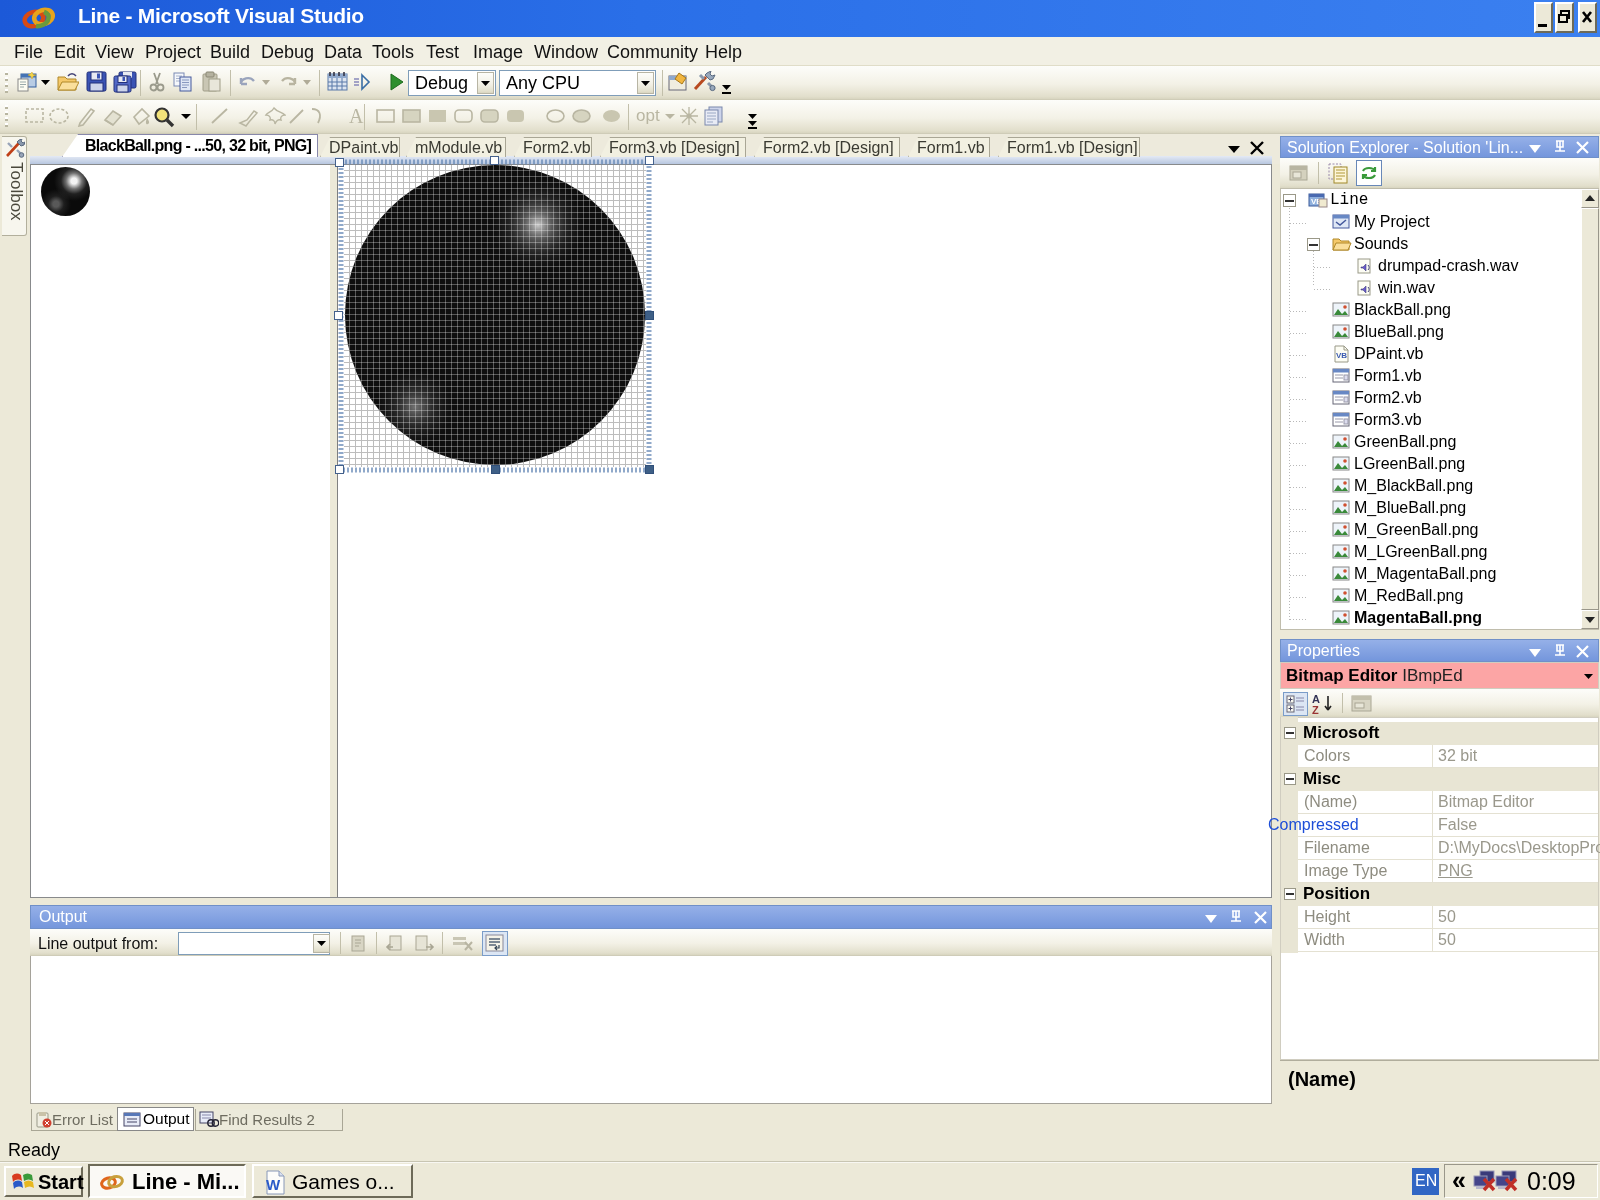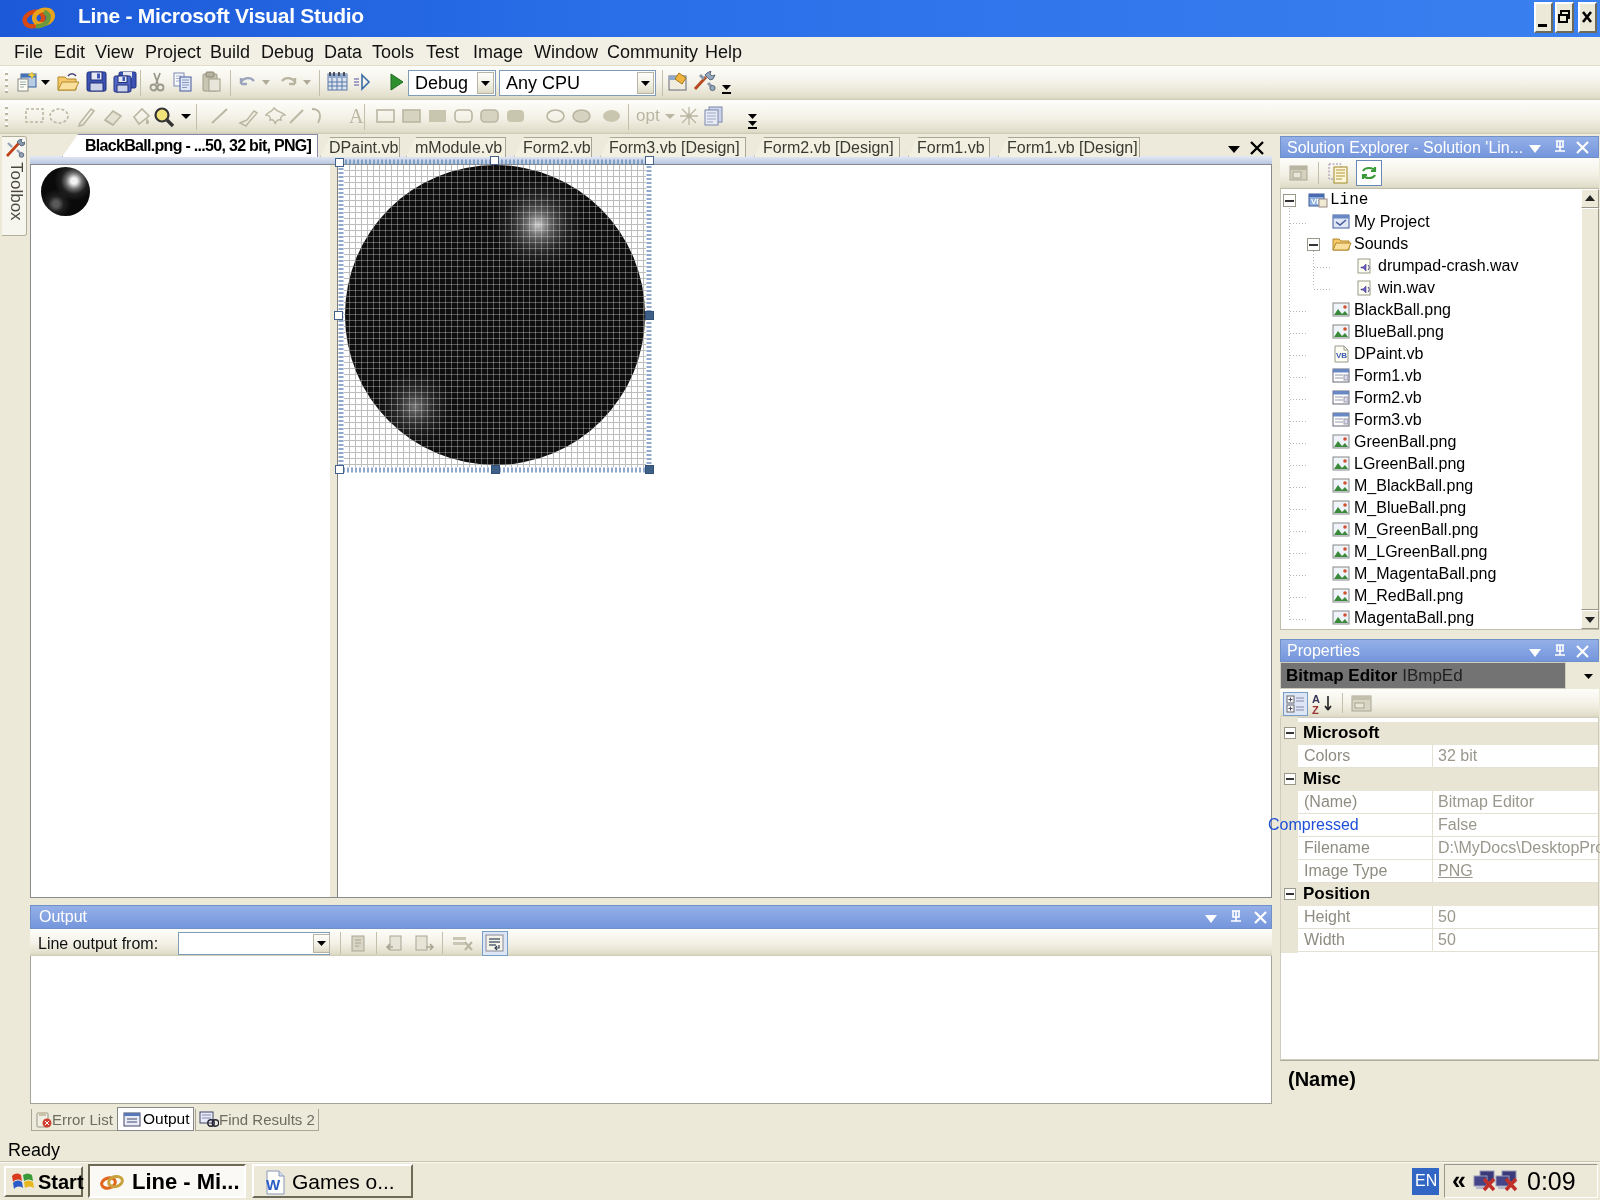--- a/index.html
+++ b/index.html
@@ -391,21 +391,21 @@
  <span class="abs" style="left:20px;top:2px;font-size:15px;color:#6e6c60;white-space:nowrap;">Error List</span>
   </div>
 <div class="abs" style="left:117px;top:1107px;width:77px;height:24px;background:#fff;border:1px solid #888;border-top:1px solid #888;">
  <svg class="abs" style="left:5px;top:3px" width="19" height="18">
       <rect x="1" y="2" width="16" height="13" fill="#e8ecf8" stroke="#446"></rect>
       <rect x="1" y="2" width="16" height="3" fill="#5878b8"></rect>
       <path d="M4 8h10M4 11h10" stroke="#446"></path>
     </svg>
  <span class="abs" style="left:25px;top:2px;font-size:15.5px;color:#000;white-space:nowrap;">Output</span>
   </div>
-<div class="abs" style="left:195px;top:1109px;width:124px;height:22px;background:#eceadb;border:1px solid #a9a695;border-top:none;">
+<div class="abs" style="left:195px;top:1109px;width:148px;height:22px;background:#eceadb;border:1px solid #a9a695;border-top:none;">
  <svg class="abs" style="left:3px;top:2px" width="20" height="18">
       <rect x="1" y="1" width="13" height="11" fill="#e8ecf8" stroke="#446"></rect>
       <path d="M3 4h9M3 7h9" stroke="#88a"></path>
       <circle cx="12" cy="12" r="3.2" fill="none" stroke="#223" stroke-width="1.4"></circle>
       <circle cx="16.5" cy="12" r="3.2" fill="none" stroke="#223" stroke-width="1.4"></circle>
       <path d="M14.8 12 h0.4" stroke="#223"></path>
     </svg>
  <span class="abs" style="left:23px;top:2px;font-size:15px;color:#6e6c60;white-space:nowrap;">Find Results 2</span>
   </div>
 
@@ -580,21 +580,21 @@
       <path d="M2 14 l4-6 4 5 3-3 3 4z" fill="#3a8a3a"></path>
       <circle cx="13" cy="6" r="1.8" fill="#d05030"></circle>
     </svg></div>
 <span class="abs" style="left:1354px;top:587px;font-size:16px;color:#000;white-space:nowrap;">M_RedBall.png</span>
 <div class="abs" style="left:1290px;top:619px;width:16px;height:1px;background-image:repeating-linear-gradient(90deg,#b8b8b8 0 1px,transparent 1px 3px);"></div>
 <div class="abs" style="left:1332px;top:609px;"><svg width="20" height="18">
       <rect x="1" y="2" width="16" height="13" fill="#eef4fa" stroke="#888"></rect>
       <path d="M2 14 l4-6 4 5 3-3 3 4z" fill="#3a8a3a"></path>
       <circle cx="13" cy="6" r="1.8" fill="#d05030"></circle>
     </svg></div>
-<span class="abs" style="left:1354px;top:609px;font-size:16px;color:#000;white-space:nowrap;">MagentaBall.png</span>
+<span class="abs" style="left:1354px;top:609px;font-size:16px;color:#000;white-space:nowrap;font-weight:bold;">MagentaBall.png</span>
 
 <div class="abs" style="left:1581px;top:189px;width:18px;height:440px;background:#f3f1e8;"></div>
 <div class="abs" style="left:1581px;top:189px;width:18px;height:19px;background:#ece9d8;border:1px solid;border-color:#fff #99968a #99968a #fff;"><svg width="16" height="17">
       <path d="M8 5 l5 6 h-10z" fill="#222"></path>
     </svg></div>
 <div class="abs" style="left:1581px;top:610px;width:18px;height:19px;background:#ece9d8;border:1px solid;border-color:#fff #99968a #99968a #fff;"><svg width="16" height="17">
       <path d="M8 12 l5-6 h-10z" fill="#222"></path>
     </svg></div>
 <div class="abs" style="left:1581px;top:208px;width:18px;height:402px;background:#ece9d8;border:1px solid;border-color:#fff #99968a #99968a #fff;"></div>
 
@@ -603,21 +603,21 @@
  <svg class="abs" style="left:246px;top:7px" width="16" height="12">
       <path d="M2 2 l12 0 -6 8z" fill="#fff"></path>
     </svg>
  <svg class="abs" style="left:272px;top:3px" width="14" height="18">
       <path d="M7 2 v10 M3 2 h8 M4 2 v6 h6 v-6 M2 12 h10" stroke="#fff" stroke-width="1.6" fill="none"></path>
     </svg>
  <svg class="abs" style="left:294px;top:4px" width="16" height="16">
       <path d="M2 2 L13 13 M13 2 L2 13" stroke="#fff" stroke-width="2.2"></path>
     </svg>
 </div>
-<div class="abs" style="left:1280px;top:662px;width:286px;height:27px;background:#737373;border:1px solid #d0cdc0;">
+<div class="abs" style="left:1280px;top:662px;width:319px;height:27px;background:#fca5a5;border:1px solid #d0cdc0;">
  <span style="position:absolute;left:5px;top:3px;font-size:17px;font-weight:bold;color:#000;">Bitmap Editor <span style="font-weight:normal;color:#222;">IBmpEd</span></span>
  <svg class="abs" style="left:302px;top:9px" width="12" height="10">
       <path d="M1 2 l9 0 -4.5 5z" fill="#000"></path>
     </svg>
 </div>
 <div class="abs tbgrad" style="left:1280px;top:689px;width:319px;height:28px;"></div>
 <div class="abs" style="left:1283px;top:692px;width:25px;height:24px;background:#dce6f4;border:1px solid #7a9cc8;"></div>
 <svg class="abs" style="left:1286px;top:694px" width="20" height="20">
     <rect x="1" y="2" width="7" height="7" fill="#f8f8f0" stroke="#667"></rect>
     <path d="M2.5 5.5 h4 M4.5 3.5 v4" stroke="#446"></path>

